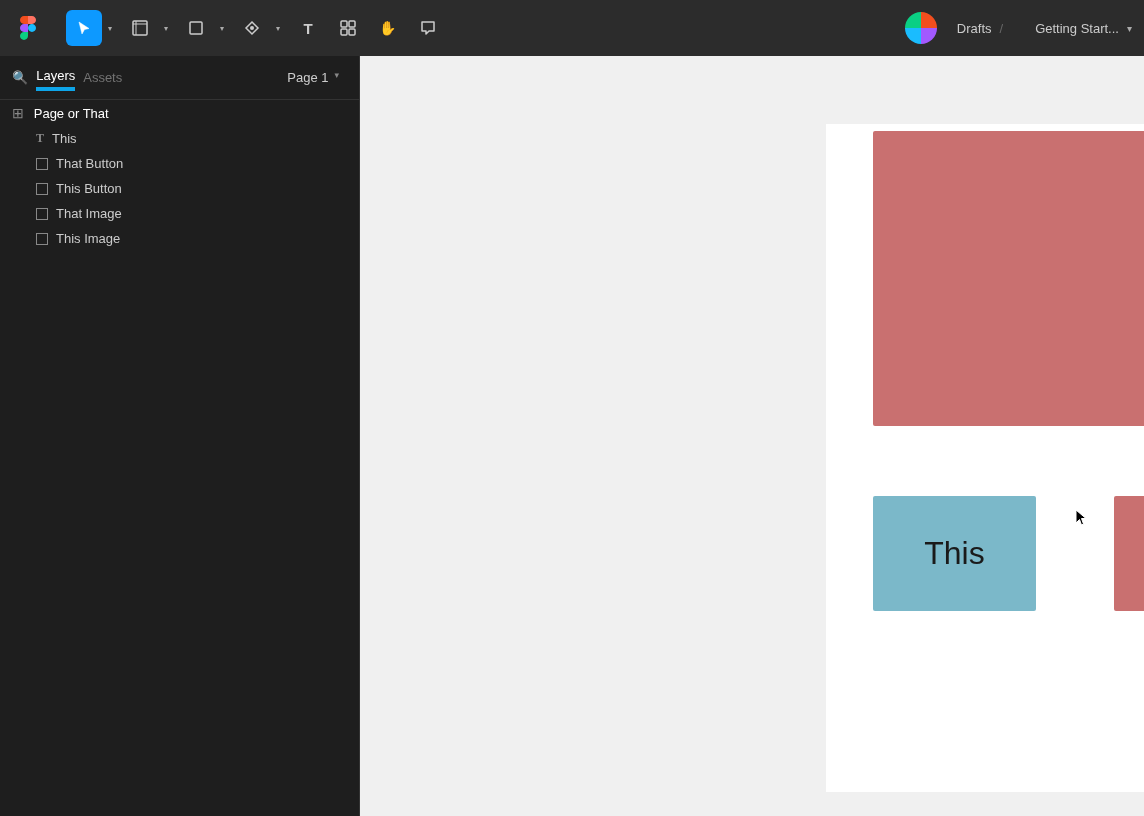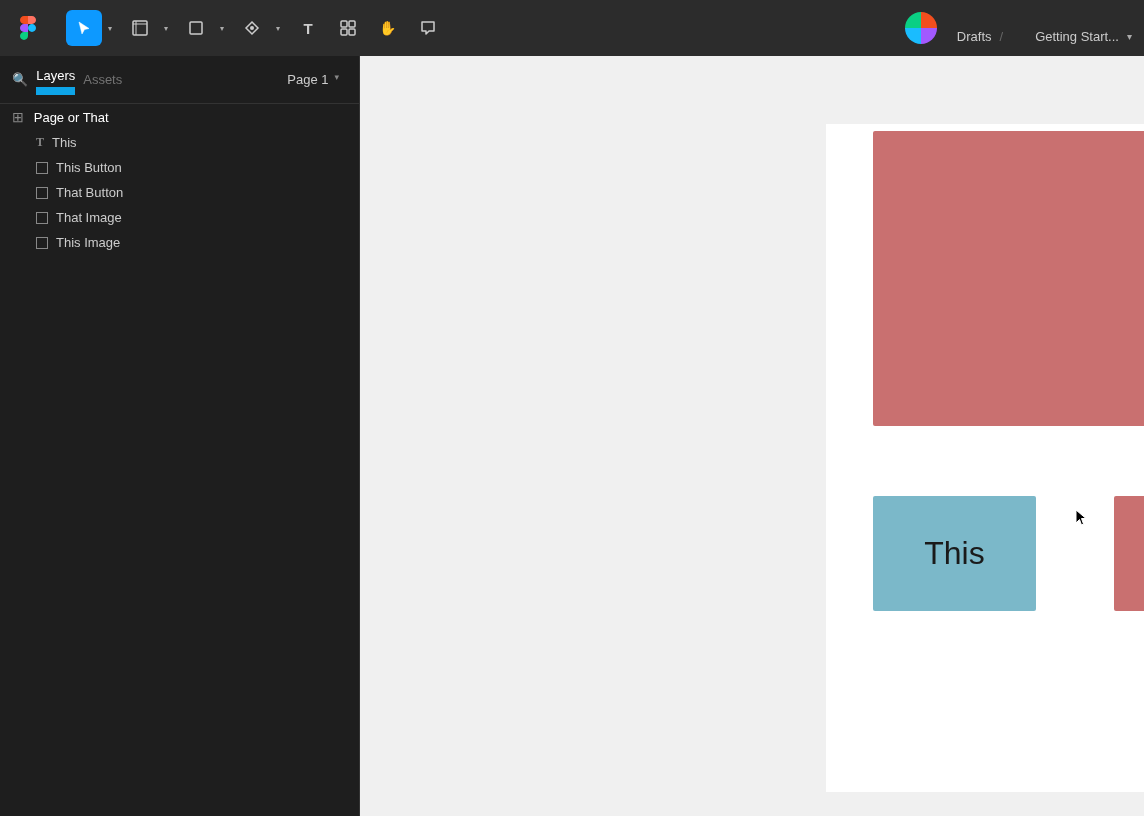--- a/index.html
+++ b/index.html
@@ -17,21 +17,21 @@
       position: relative;
     }
     .toolbar-left {
       display: flex;
       align-items: center;
       gap: 4px;
       flex: 1;
     }
     .toolbar-right {
       display: flex;
-      align-items: flex-end;
+      align-items: center;
       gap: 12px;
       margin-left: auto;
     }
     .tool-btn {
       width: 36px;
       height: 36px;
       border-radius: 6px;
       border: none;
       background: transparent;
       display: flex;
@@ -106,21 +106,21 @@
       border-right: 1px solid #333;
     }
     .sidebar-tab {
       font-size: 13px;
       color: #737373;
       cursor: pointer;
       padding: 4px 0;
     }
     .sidebar-tab.active {
       color: white;
-      border-bottom: 8px solid #0ea5e9;
+      border-bottom: 4px solid #0ea5e9;
     }
     .page-selector {
       display: flex;
       align-items: flex-start;
       gap: 6px;
       color: #ccc;
       font-size: 13px;
       cursor: pointer;
       padding: 4px 8px;
       border-radius: 4px;
@@ -328,26 +328,26 @@
         <span>Page or That</span>
       </div>
 
       <div class="layer-item child-item">
         <span style="color:#888;font-size:12px;font-weight:700;font-family:serif;">T</span>
         <span>This</span>
       </div>
 
       <div class="layer-item child-item">
         <span style="display:inline-block;width:12px;height:12px;border:1.5px solid #888;"></span>
+        <span>That Button</span>
+      </div>
+
+      <div class="layer-item child-item">
+        <span style="display:inline-block;width:12px;height:12px;border:1.5px solid #888;"></span>
         <span>This Button</span>
-      </div>
-
-      <div class="layer-item child-item">
-        <span style="display:inline-block;width:12px;height:12px;border:1.5px solid #888;"></span>
-        <span>That Button</span>
       </div>
 
       <div class="layer-item child-item">
         <span style="display:inline-block;width:12px;height:12px;border:1.5px solid #888;"></span>
         <span>That Image</span>
       </div>
 
       <div class="layer-item child-item">
         <span style="display:inline-block;width:12px;height:12px;border:1.5px solid #888;"></span>
         <span>This Image</span>

